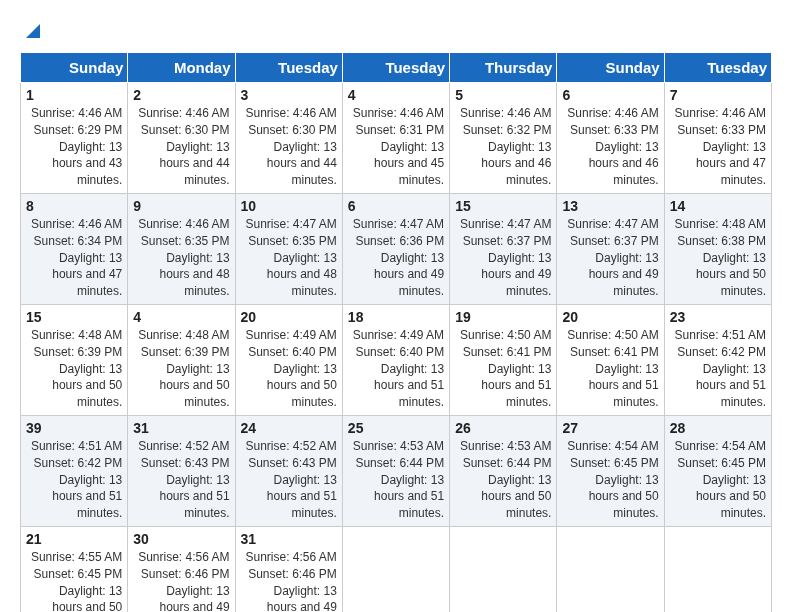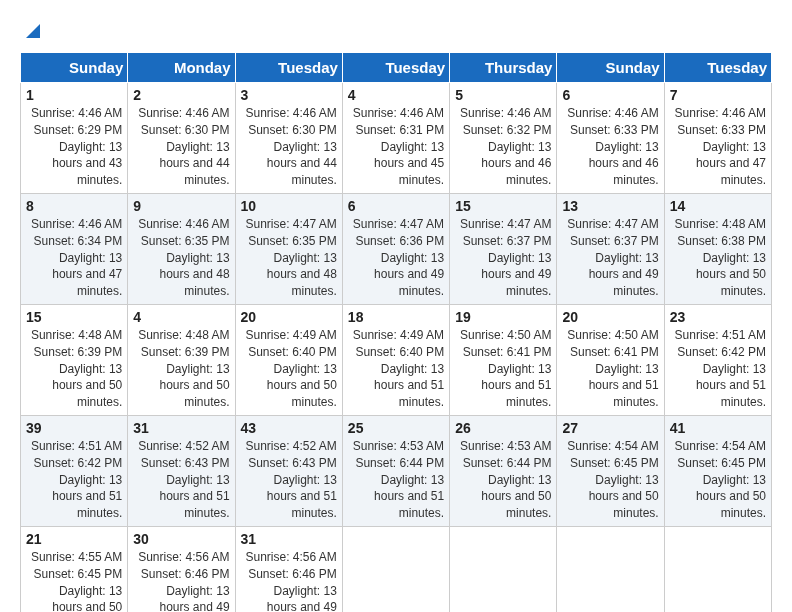--- a/index.html
+++ b/index.html
@@ -292,21 +292,21 @@
       </td>
         <td>
         <span class="day-num">31</span>
         <div class="day-info">
           Sunrise: 4:52 AM<br>
           Sunset: 6:43 PM<br>
           Daylight: 13 hours and 51 minutes.
         </div>
       </td>
         <td>
-        <span class="day-num">43</span>
+        <span class="day-num">24</span>
         <div class="day-info">
           Sunrise: 4:52 AM<br>
           Sunset: 6:43 PM<br>
           Daylight: 13 hours and 51 minutes.
         </div>
       </td>
         <td>
         <span class="day-num">25</span>
         <div class="day-info">
           Sunrise: 4:53 AM<br>
@@ -324,21 +324,21 @@
       </td>
         <td>
         <span class="day-num">27</span>
         <div class="day-info">
           Sunrise: 4:54 AM<br>
           Sunset: 6:45 PM<br>
           Daylight: 13 hours and 50 minutes.
         </div>
       </td>
         <td>
-        <span class="day-num">41</span>
+        <span class="day-num">28</span>
         <div class="day-info">
           Sunrise: 4:54 AM<br>
           Sunset: 6:45 PM<br>
           Daylight: 13 hours and 50 minutes.
         </div>
       </td>
       </tr>
       <tr>
         <td>
         <span class="day-num">21</span>

